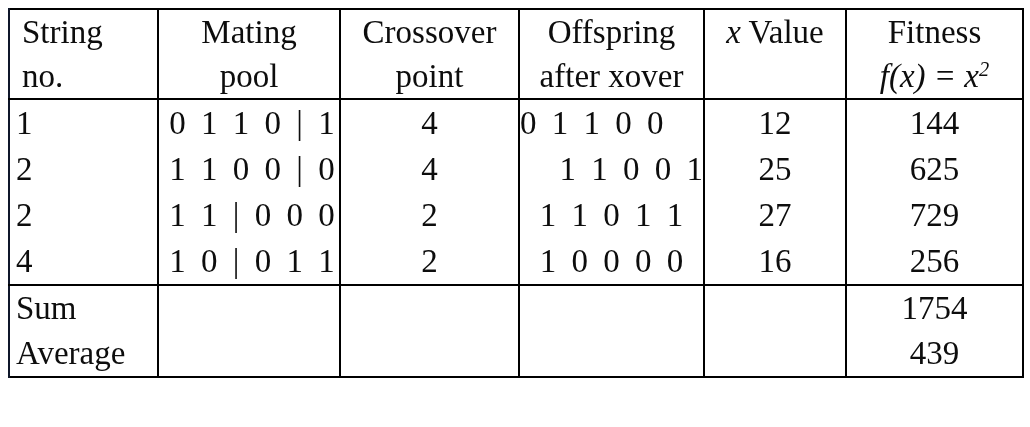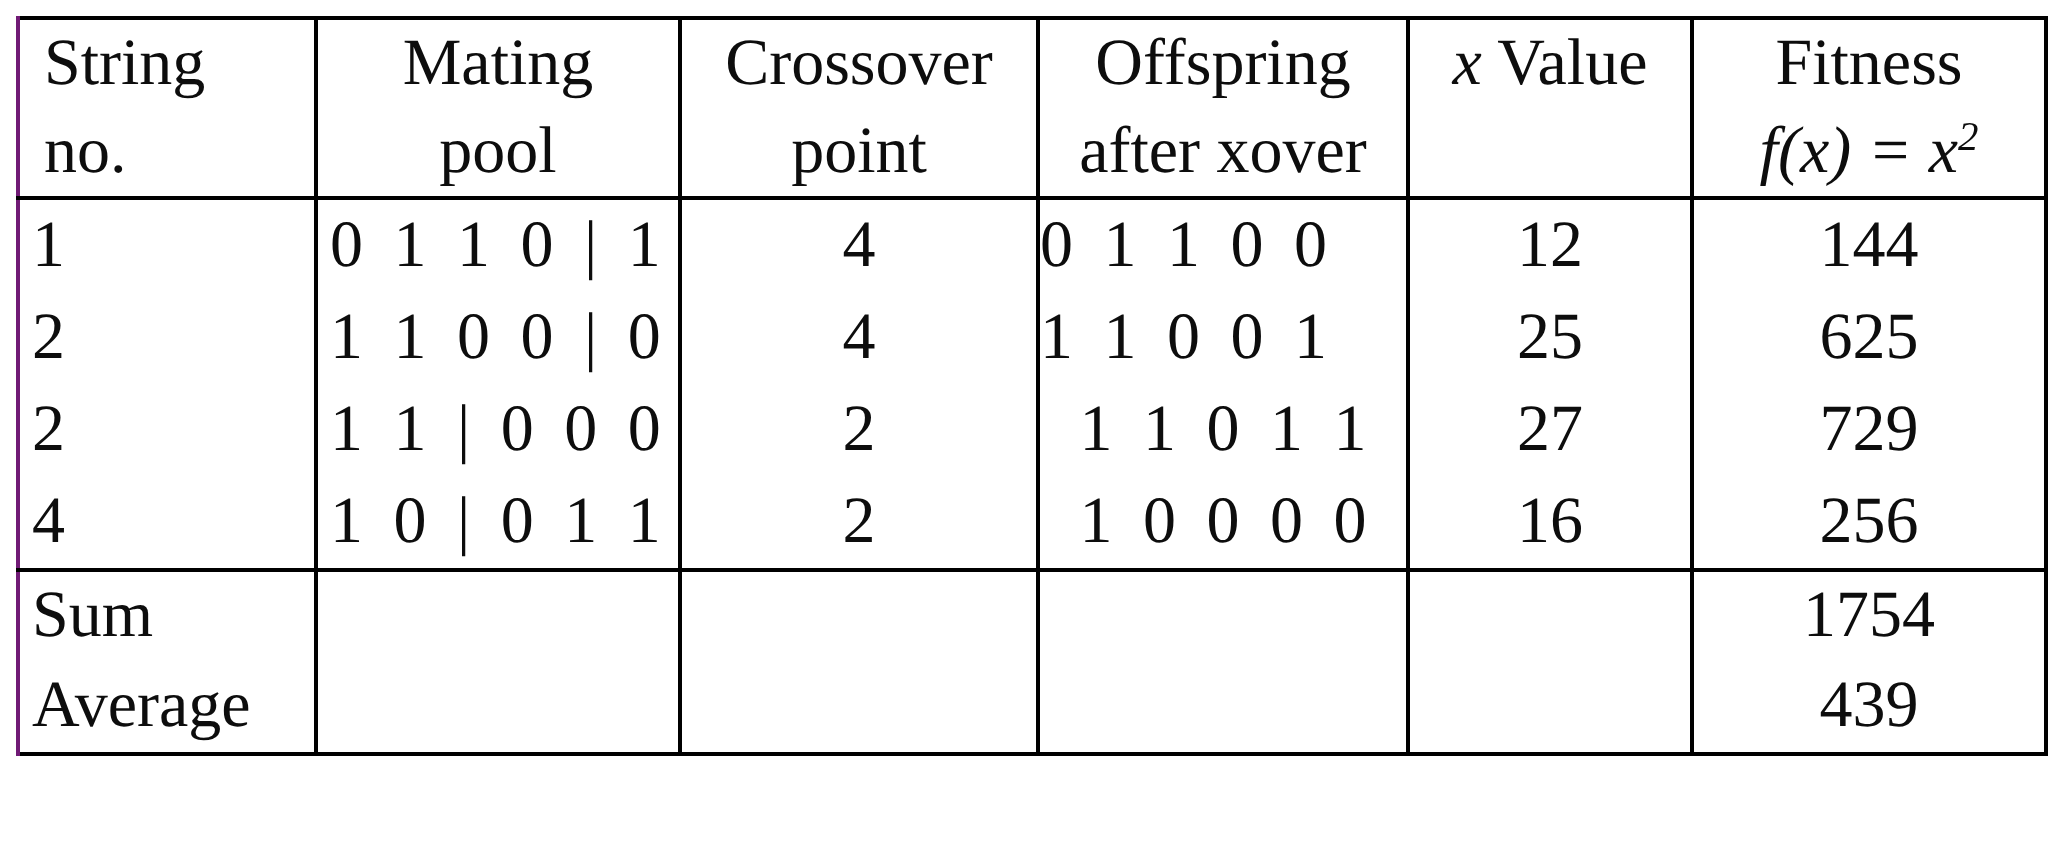--- a/index.html
+++ b/index.html
@@ -16,21 +16,21 @@
     top: 8px;
     border-collapse: collapse;
     table-layout: fixed;
     width: 1014px;
     font-family: "Liberation Serif", "DejaVu Serif", serif;
     font-size: 33px;
     color: #0d0d0d;
     background: #ffffff;
   }
   .ga-table td, .ga-table th {
-    border-left: 2px solid #701a75;
+    border-left: 2px solid #0f172a;
     border-right: 2px solid #000;
     padding: 0;
     margin: 0;
     vertical-align: top;
     overflow: hidden;
     white-space: nowrap;
     font-weight: normal;
   }
   .ga-table {
     border: 2px solid #000;
@@ -40,21 +40,21 @@
 
   
   .hl { line-height: 44px; height: 44px; text-align: center; }
   th.al .hl { text-align: left; padding-left: 6px; }
 
   
   tbody td { line-height: 46px; height: 46px; text-align: center; }
   tfoot td { line-height: 45px; height: 45px; text-align: center; }
 
   .al { text-align: left !important; padding-left: 6px !important; }
-  .bits { text-align: left; padding-left: 6px !important; word-spacing: 7px; }
+  .bits { text-align: center; padding-left: 6px !important; word-spacing: 7px; }
   .it { font-style: italic; }
   sup.sq { font-size: 0.62em; line-height: 0; vertical-align: 11px; }
 </style>
 </head>
 <body>
 
 <table class="ga-table">
   <colgroup>
     <col style="width:149px">
     <col style="width:182px">
@@ -97,21 +97,21 @@
       <td class="bits">0 1 1 0 | 1</td>
       <td>4</td>
       <td class="bits" style="text-align:left;padding-left:0 !important">0 1 1 0 0</td>
       <td>12</td>
       <td>144</td>
     </tr>
     <tr>
       <td class="al">2</td>
       <td class="bits">1 1 0 0 | 0</td>
       <td>4</td>
-      <td class="bits" style="text-align:left;padding-left:0 !important">1 1 0 0 1</td>
+      <td class="bits" style="text-align:right;padding-left:0 !important">1 1 0 0 1</td>
       <td>25</td>
       <td>625</td>
     </tr>
     <tr>
       <td class="al">2</td>
       <td class="bits">1 1 | 0 0 0</td>
       <td>2</td>
       <td class="bits" style="text-align:center !important;padding-left:0 !important">1 1 0 1 1</td>
       <td>27</td>
       <td>729</td>

